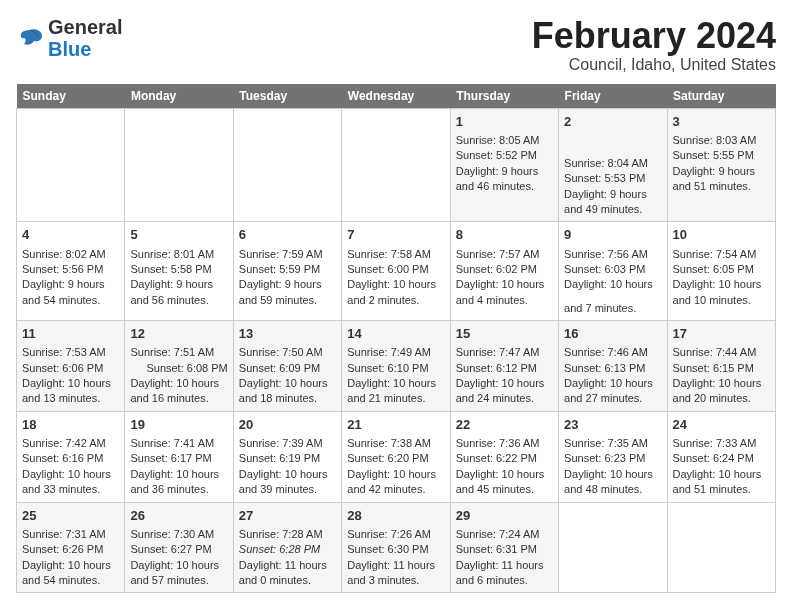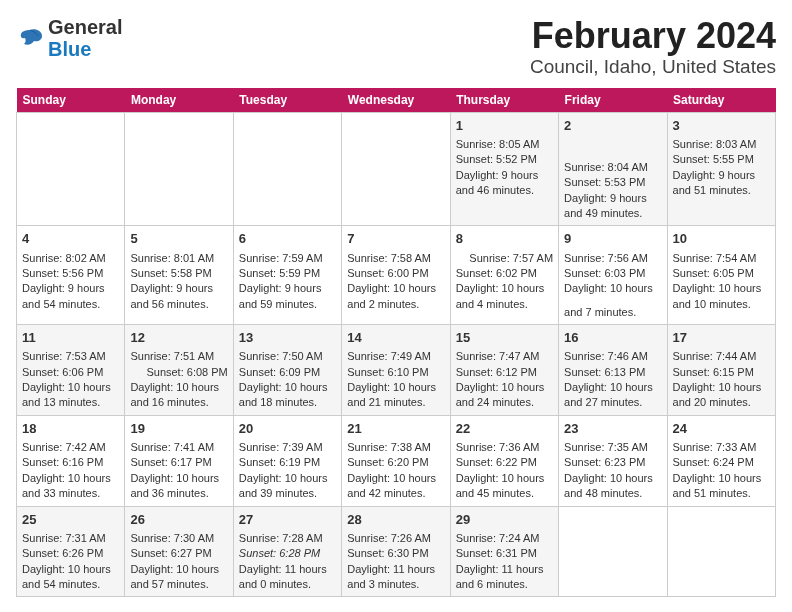--- a/index.html
+++ b/index.html
@@ -35,31 +35,31 @@
     .title-block {
       text-align: right;
     }
     .title-block h1 {
       font-size: 36px;
       font-weight: bold;
       color: #222;
       line-height: 1.1;
     }
     .title-block h2 {
-      font-size: 19px;
+      font-size: 16px;
       font-weight: normal;
       color: #444;
     }
     table {
       width: 100%;
       border-collapse: collapse;
       font-size: 11px;
     }
     thead tr th {
-      background-color: #be185d;
+      background-color: #737373;
       color: #fff;
       text-align: left;
       padding: 5px 6px;
       font-size: 12px;
       font-weight: bold;
     }
     tbody tr td {
       border: 1px solid #ccc;
       vertical-align: top;
       padding: 4px 5px;
@@ -171,21 +171,21 @@
         </td>
         <td>
           <span class="day-num">7</span>
           <span style="display: block;">Sunrise: 7:58 AM</span>
           <span style="display: block;">Sunset: 6:00 PM</span>
           <span style="display: block;">Daylight: 10 hours</span>
           <span style="display: block;">and 2 minutes.</span>
         </td>
         <td>
           <span class="day-num">8</span>
-          <span style="display: block; text-align: right;">Sunrise: 7:57 AM</span>
+          <span style="display: block;">Sunrise: 7:57 AM</span>
           <span style="display: block;">Sunset: 6:02 PM</span>
           <span style="display: block;">Daylight: 10 hours</span>
           <span style="display: block;">and 4 minutes.</span>
         </td>
         <td>
           <span class="day-num">9</span>
           <span style="display: block;">Sunrise: 7:56 AM</span>
           <span style="display: block;">Sunset: 6:03 PM</span>
           <span style="display: block;">Daylight: 10 hours</span>
           <span style="display: block; margin-top: 8px;">and 7 minutes.</span>

